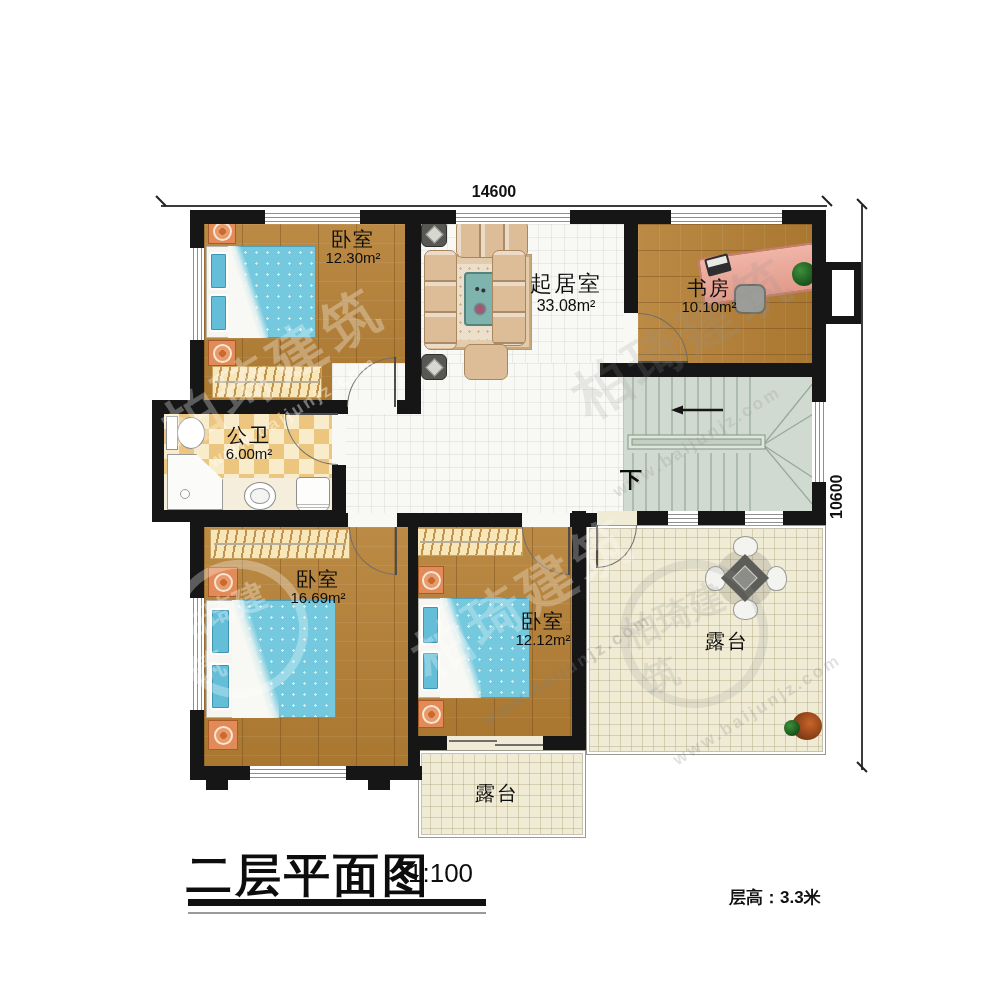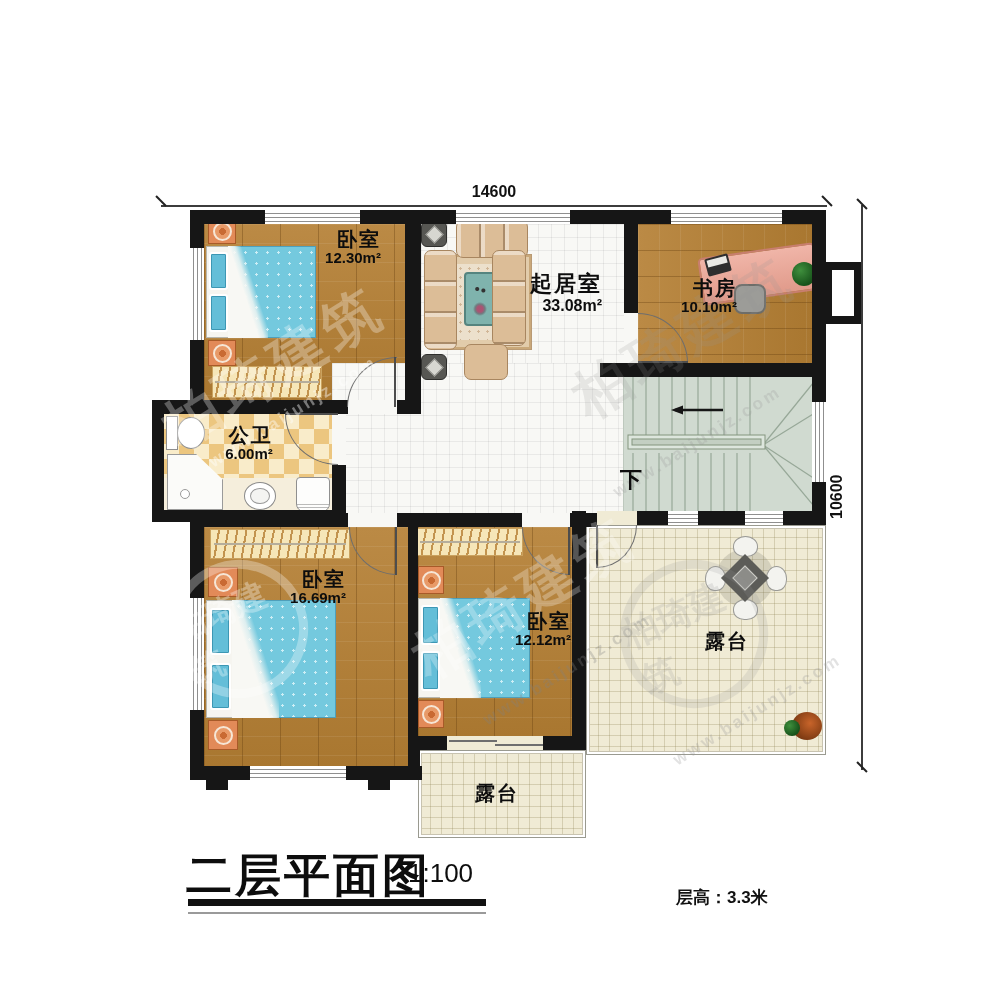--- a/index.html
+++ b/index.html
@@ -73,22 +73,22 @@
   .shower .drain{position:absolute;left:12px;bottom:10px;width:8px;height:8px;border:1.5px solid #9a9a9a;border-radius:50%;background:#fff;}
   .sink{background:#fff;border:1.5px solid #8a8a8a;border-radius:50%;display:flex;align-items:center;justify-content:center;}
   .sink .in{width:60%;height:55%;border:1px solid #9a9a9a;border-radius:50%;background:#f4f4f2;}
   .washer{background:#fdfdfc;border:1.5px solid #8f8f8f;border-radius:4px 4px 8px 8px;
     background-image:linear-gradient(transparent 78%,rgba(120,120,120,.5) 78%,rgba(120,120,120,.5) 82%,transparent 82%,transparent 88%,rgba(120,120,120,.5) 88%,rgba(120,120,120,.5) 92%,transparent 92%);}
   .tshadow{background:rgba(90,90,80,.18);border-radius:50%;}
   .tdiamond{background:#5c5c58;border:2px solid #39393
 5;}
   .tchair{background:#f3f3ef;border:1.5px solid #9a9a96;border-radius:50% 50% 45% 45%;}
   
-  .room-label{position:absolute;transform:translateX(-50%);text-align:right;color:#0d0d0d;
-    font-weight:bold;line-height:1.12;white-space:nowrap;}
+  .room-label{position:absolute;transform:translateX(-50%);text-align:center;color:#0d0d0d;
+    font-weight:normal;line-height:1.12;white-space:nowrap;}
   .rname{font-size:20px;letter-spacing:2px;}
   .rarea{font-size:15px;letter-spacing:0;}
   .room-label.lg .rname{font-size:22px;}
   .room-label.lg .rarea{font-size:16px;}
   .down-label{position:absolute;font-size:22px;font-weight:bold;color:#0d0d0d;}
   
   .dimline{background:#3c3c3c;}
   .tick{position:absolute;width:14px;height:2px;background:#222;transform:rotate(45deg);}
   .dimtext{position:absolute;font-weight:bold;font-size:16px;color:#111;text-align:center;}
   .dimtext.vert{writing-mode:vertical-rl;transform:rotate(180deg);}
@@ -356,17 +356,17 @@
   <div class="dimtext" style="left:454px;top:183px;width:80px">14600</div>
   <div class="abs dimline" style="left:861px;top:205px;width:2px;height:565px"></div>
   <div class="tick" style="left:855px;top:203px"></div>
   <div class="tick" style="left:855px;top:766px"></div>
   <div class="dimtext vert" style="left:828px;top:452px;height:90px">10600</div>
 
   <div class="f-title" style="left:186px;top:845px">二层平面图</div>
   <div class="f-scale" style="left:408px;top:858px">1:100</div>
   <div class="f-line-thick" style="left:188px;top:899px;width:298px;height:7px"></div>
   <div class="f-line-thin" style="left:188px;top:912px;width:298px;height:2px"></div>
-  <div class="f-info" style="left:676px;top:886px">
+  <div class="f-info" style="left:729px;top:886px">
     <span>层高：</span><span>3.3米</span>
   </div>
 
 </div>
 
 </body></html>

